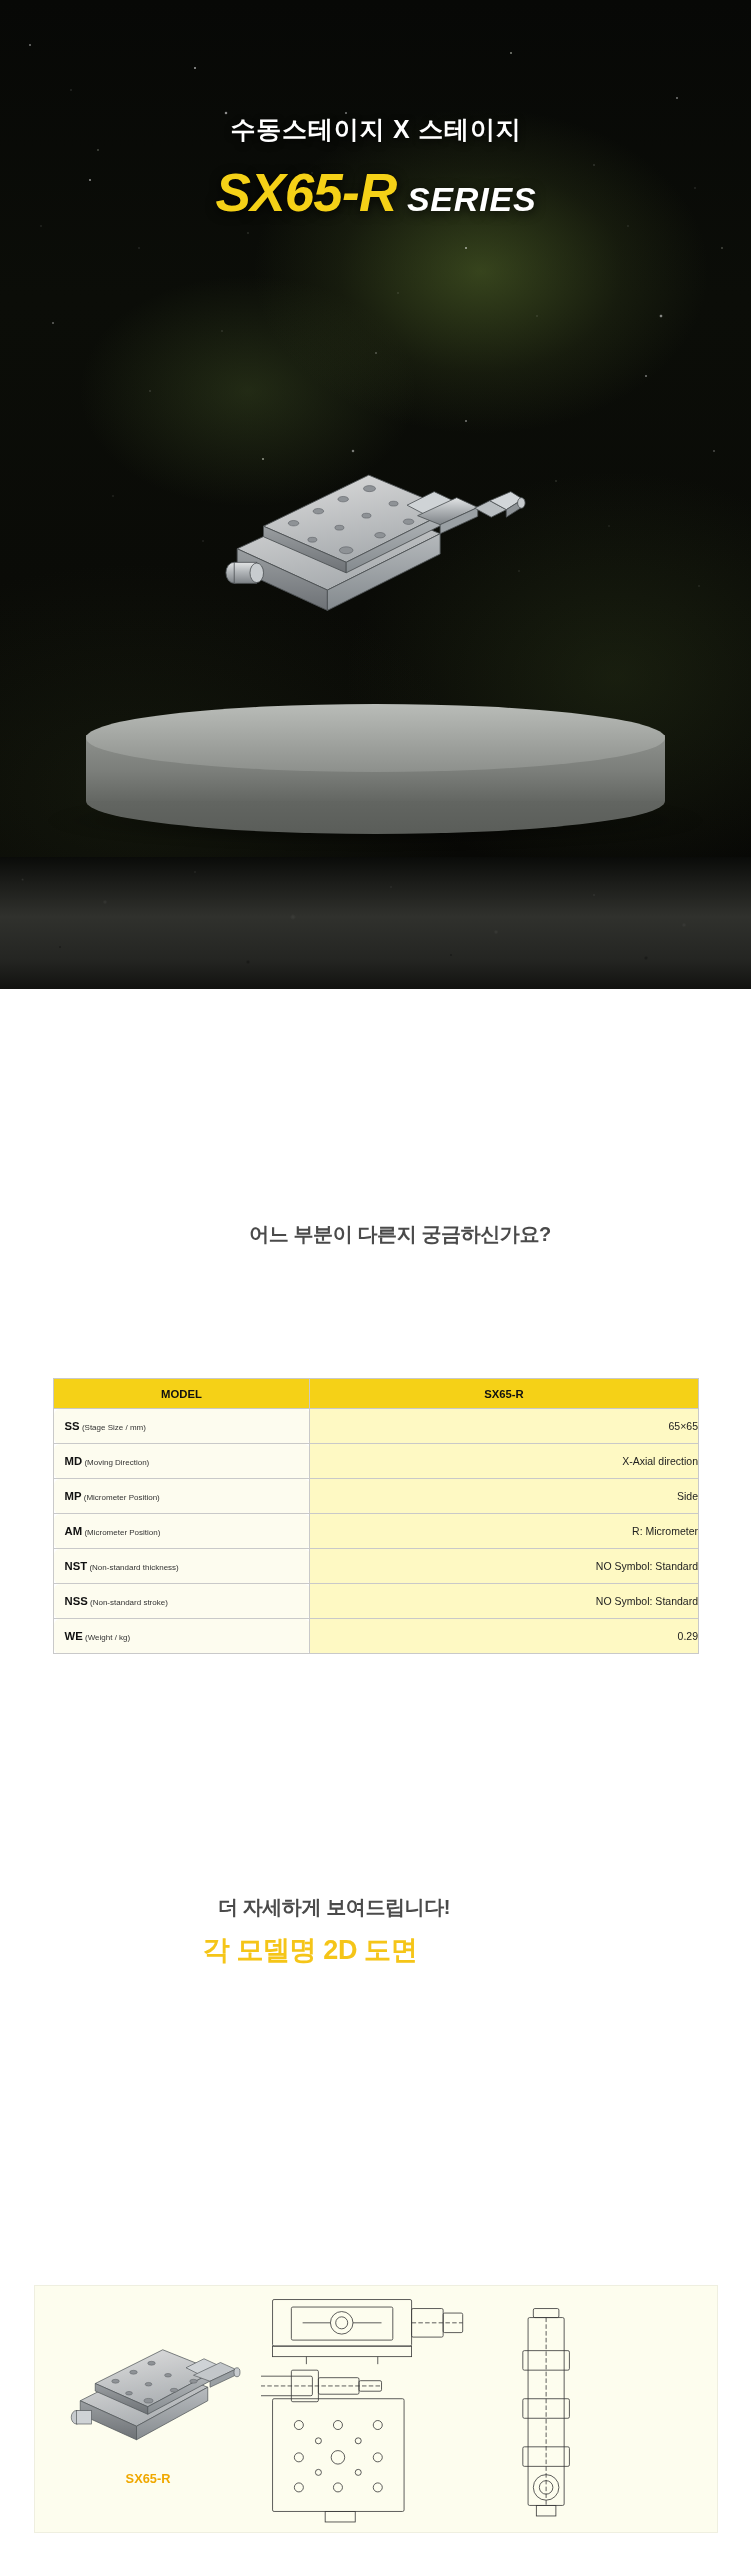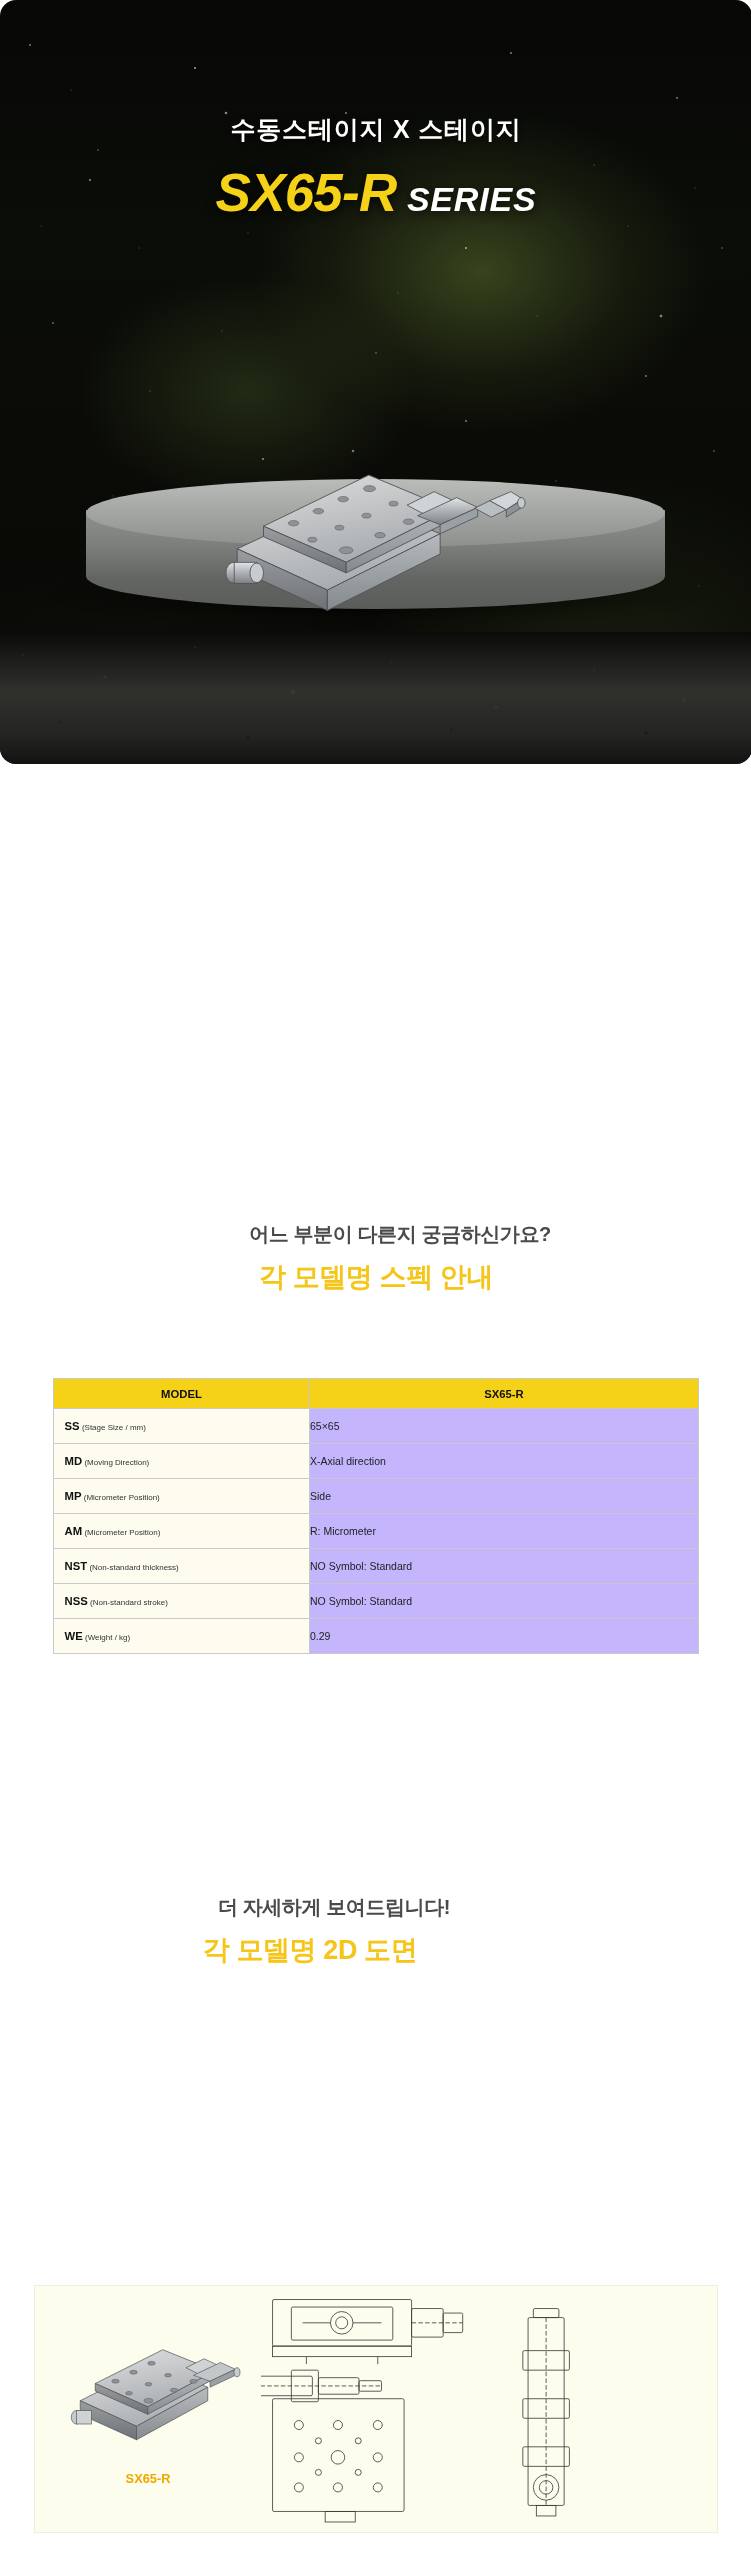--- a/index.html
+++ b/index.html
@@ -13,29 +13,28 @@
     width: 752px;
     height: 2576px;
     overflow: hidden;
     background: #ffffff;
   }
 
   
   .hero {
     position: relative;
     width: 752px;
-    height: 764px;
+    height: 989px;
     background:
       radial-gradient(ellipse 316px 226px at 481px 271px, rgba(120,150,60,0.40) 0%, rgba(90,110,45,0.15) 45%, rgba(0,0,0,0) 72%),
       radial-gradient(ellipse 241px 165px at 248px 391px, rgba(95,120,55,0.28) 0%, rgba(0,0,0,0) 70%),
       radial-gradient(ellipse 376px 286px at 616px 677px, rgba(70,90,40,0.25) 0%, rgba(0,0,0,0) 72%),
       radial-gradient(ellipse 451px 301px at 135px 789px, rgba(60,75,35,0.20) 0%, rgba(0,0,0,0) 75%),
       linear-gradient(180deg, #070806 0%, #0b0d08 30%, #0a0b07 60%, #070705 100%);
     overflow: hidden;
-    border-radius: 16px;
   }
   
   .stars, .stars2, .stars3 {
     position: absolute; inset: 0; pointer-events: none;
   }
   .stars {
     background-image:
       radial-gradient(1.1px 1.1px at 30px 45px, #fff, transparent),
       radial-gradient(0.9px 0.9px at 98px 150px, #e8f0d8, transparent),
       radial-gradient(1.4px 1.4px at 195px 68px, #fff, transparent),
@@ -250,22 +249,22 @@
     font-weight: bold;
     font-size: 11.3px;
     color: #111;
   }
   table.spec tbody td.k .desc {
     font-size: 8px;
     color: #333;
     margin-left: 2.3px;
   }
   table.spec tbody td.v {
-    text-align: left;
-    background: #c4b5fd;
+    text-align: right;
+    background: #fef9c3;
     font-size: 10.5px;
     color: #222;
     margin-left: 27px;
   }
 
   
   .draw-wrap {
     position: absolute;
     left: 34px; top: 2285px;
     width: 684px; height: 248px;
@@ -381,21 +380,20 @@
       <div class="podium-top"></div>
     </div>
 
     <div class="ground">
       <div class="ground-tex"></div>
     </div>
   </section>
 
   <div class="section-head" style="position:absolute; left:0; top:1221px; width:752px;">
     <div class="sec-kicker">어느 부분이 다른지 궁금하신가요?</div>
-    <div class="sec-title">각 모델명 스펙 안내</div>
   </div>
 
   <div class="spec-wrap">
     <table class="spec">
       <thead>
         <tr>
           <th style="width:256px;">MODEL</th>
           <th>SX65-R</th>
         </tr>
       </thead>

